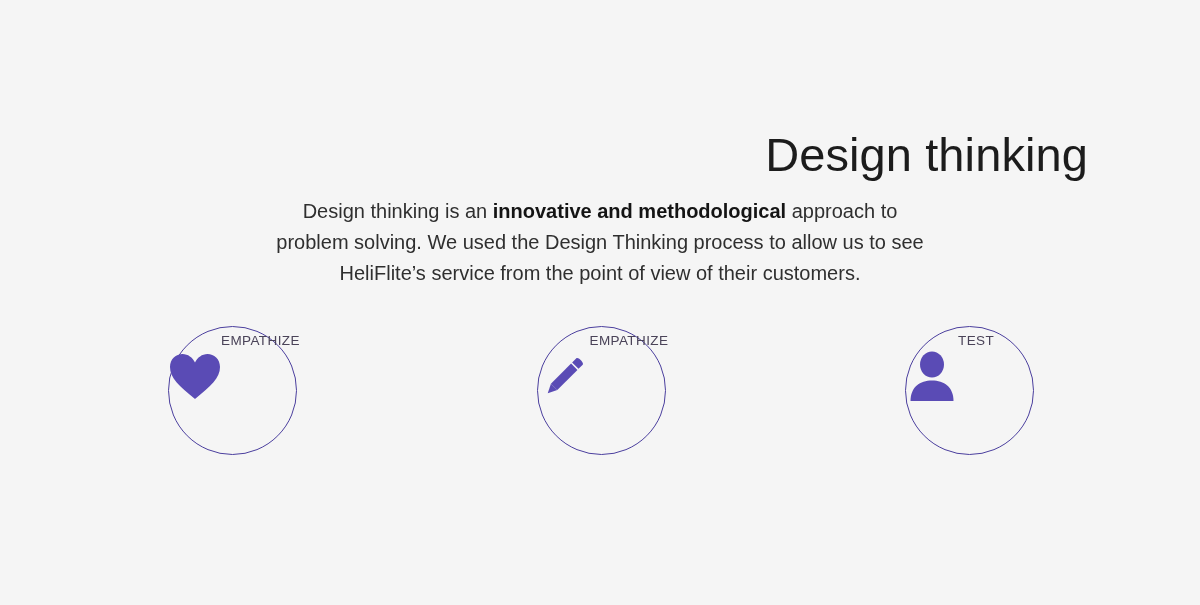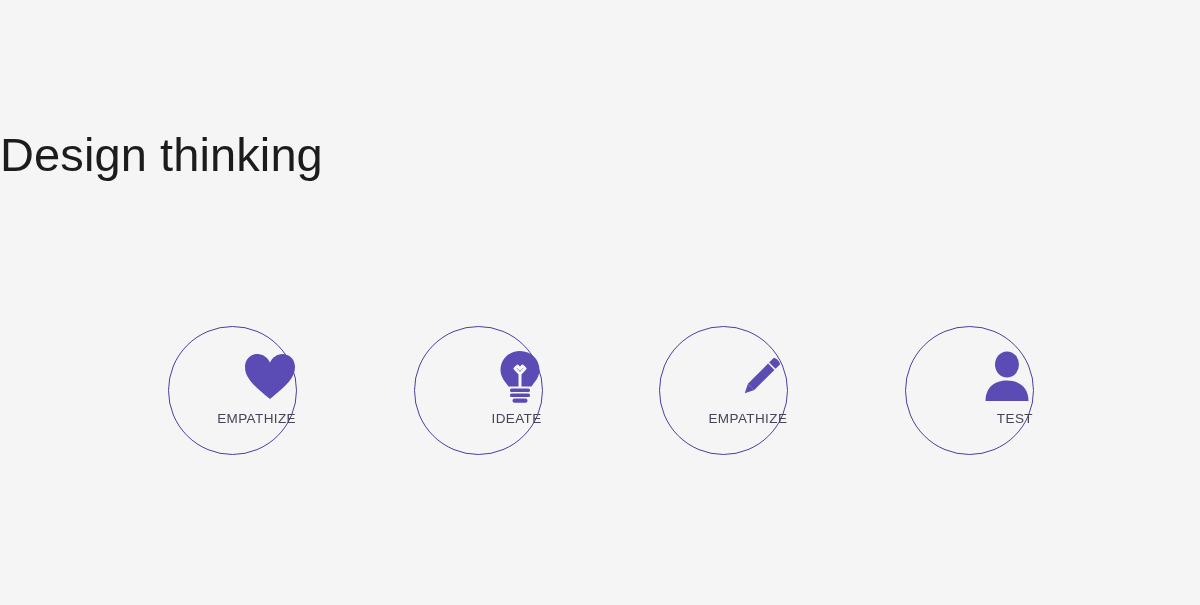--- a/index.html
+++ b/index.html
@@ -19,21 +19,21 @@
     height: 605px;
     background: #f5f5f5;
   }
 
   
   .page-title {
     position: absolute;
     top: 96px;
     left: 0;
     width: 1088px;
-    text-align: left;
+    text-align: right;
     font-size: 47px;
     font-weight: 300;
     line-height: 56px;
     letter-spacing: 0.1px;
     color: #1c1c1c;
     white-space: nowrap;
   }
 
   
   .intro {
@@ -64,22 +64,22 @@
     justify-content: space-between;
     align-items: flex-start;
   }
   .step {
     width: 129px;
     height: 129px;
     border: 1.6px solid #4b3f9e;
     border-radius: 50%;
     box-sizing: border-box;
     display: flex;
-    flex-direction: column;
-    align-items: flex-end;
+    flex-direction: row;
+    align-items: flex-start;
     justify-content: flex-start;
     background: transparent;
   }
   .step-icon {
     height: 56px;
     margin-top: 22px;
     display: flex;
     align-items: center;
     justify-content: center;
   }
@@ -96,45 +96,36 @@
     white-space: nowrap;
   }
 </style>
 </head>
 <body>
 
 <div class="page">
 
   <h1 class="page-title">Design thinking</h1>
 
+  <p class="intro">
+    <span>Design thinking is an </span><b>innovative and methodological</b><span> approach to problem solving. We used the Design Thinking process to allow us to see HeliFlite’s service from the point of view of their customers.</span>
+  </p>
 
   <div class="steps">
 
     <div class="step">
       <div class="step-icon">
         <svg width="52" height="48" viewBox="0 0 52 48" aria-hidden="true">
           <path d="M26 46 C 10 33, 1 25, 1 14 C 1 6, 7 1, 13.5 1 C 19 1, 23.5 4.5, 26 9.5 C 28.5 4.5, 33 1, 38.5 1 C 45 1, 51 6, 51 14 C 51 25, 42 33, 26 46 Z" fill="#5a4bb5"></path>
         </svg>
       </div>
       <div class="step-label">EMPATHIZE</div>
     </div>
 
 
-    <div class="step">
-      <div class="step-icon">
-        <svg width="44" height="54" viewBox="0 0 44 54" aria-hidden="true">
-          <path d="M22 1 C 11 1, 2.5 9.5, 2.5 20 C 2.5 27.5, 7.5 32, 10.5 36.5 L 33.5 36.5 C 36.5 32, 41.5 27.5, 41.5 20 C 41.5 9.5, 33 1, 22 1 Z" fill="#5a4bb5"></path>
-          <path d="M22 36 L 22 24 L 17 18.5 L 19.5 16 L 22 19 L 24.5 16 L 27 18.5 L 22 24" fill="none" stroke="#f7f7f8" stroke-width="3" stroke-linejoin="round" stroke-linecap="round"></path>
-          <rect x="12" y="38.5" width="20" height="3.6" rx="1.6" fill="#5a4bb5"></rect>
-          <rect x="12" y="43.5" width="20" height="3.6" rx="1.6" fill="#5a4bb5"></rect>
-          <rect x="14.5" y="48.5" width="15" height="4.2" rx="2" fill="#5a4bb5"></rect>
-        </svg>
-      </div>
-      <div class="step-label">IDEATE</div>
-    </div>
 
     <div class="step">
       <div class="step-icon">
         <svg width="52" height="52" viewBox="0 0 52 52" aria-hidden="true">
           <g transform="rotate(45 26 26)">
             <path d="M21.5 4 C 21.5 1.5, 30.5 1.5, 30.5 4 L 30.5 10 L 21.5 10 Z" fill="#5a4bb5"></path>
             <rect x="21.5" y="11.5" width="9" height="28.5" fill="#5a4bb5"></rect>
             <path d="M21.5 40 L 30.5 40 L 26 49 Z" fill="#5a4bb5"></path>
           </g>
         </svg>

